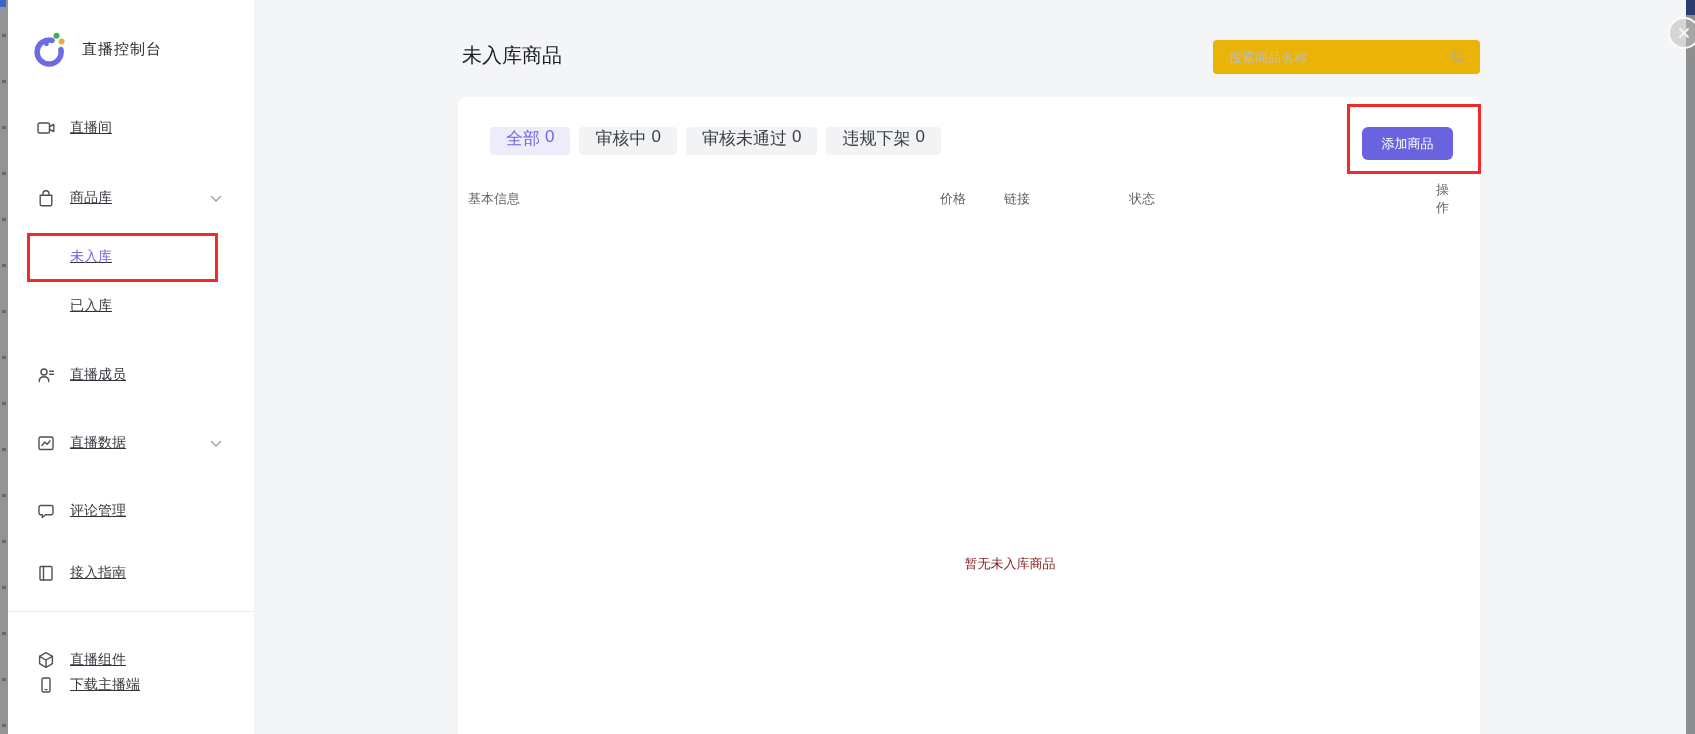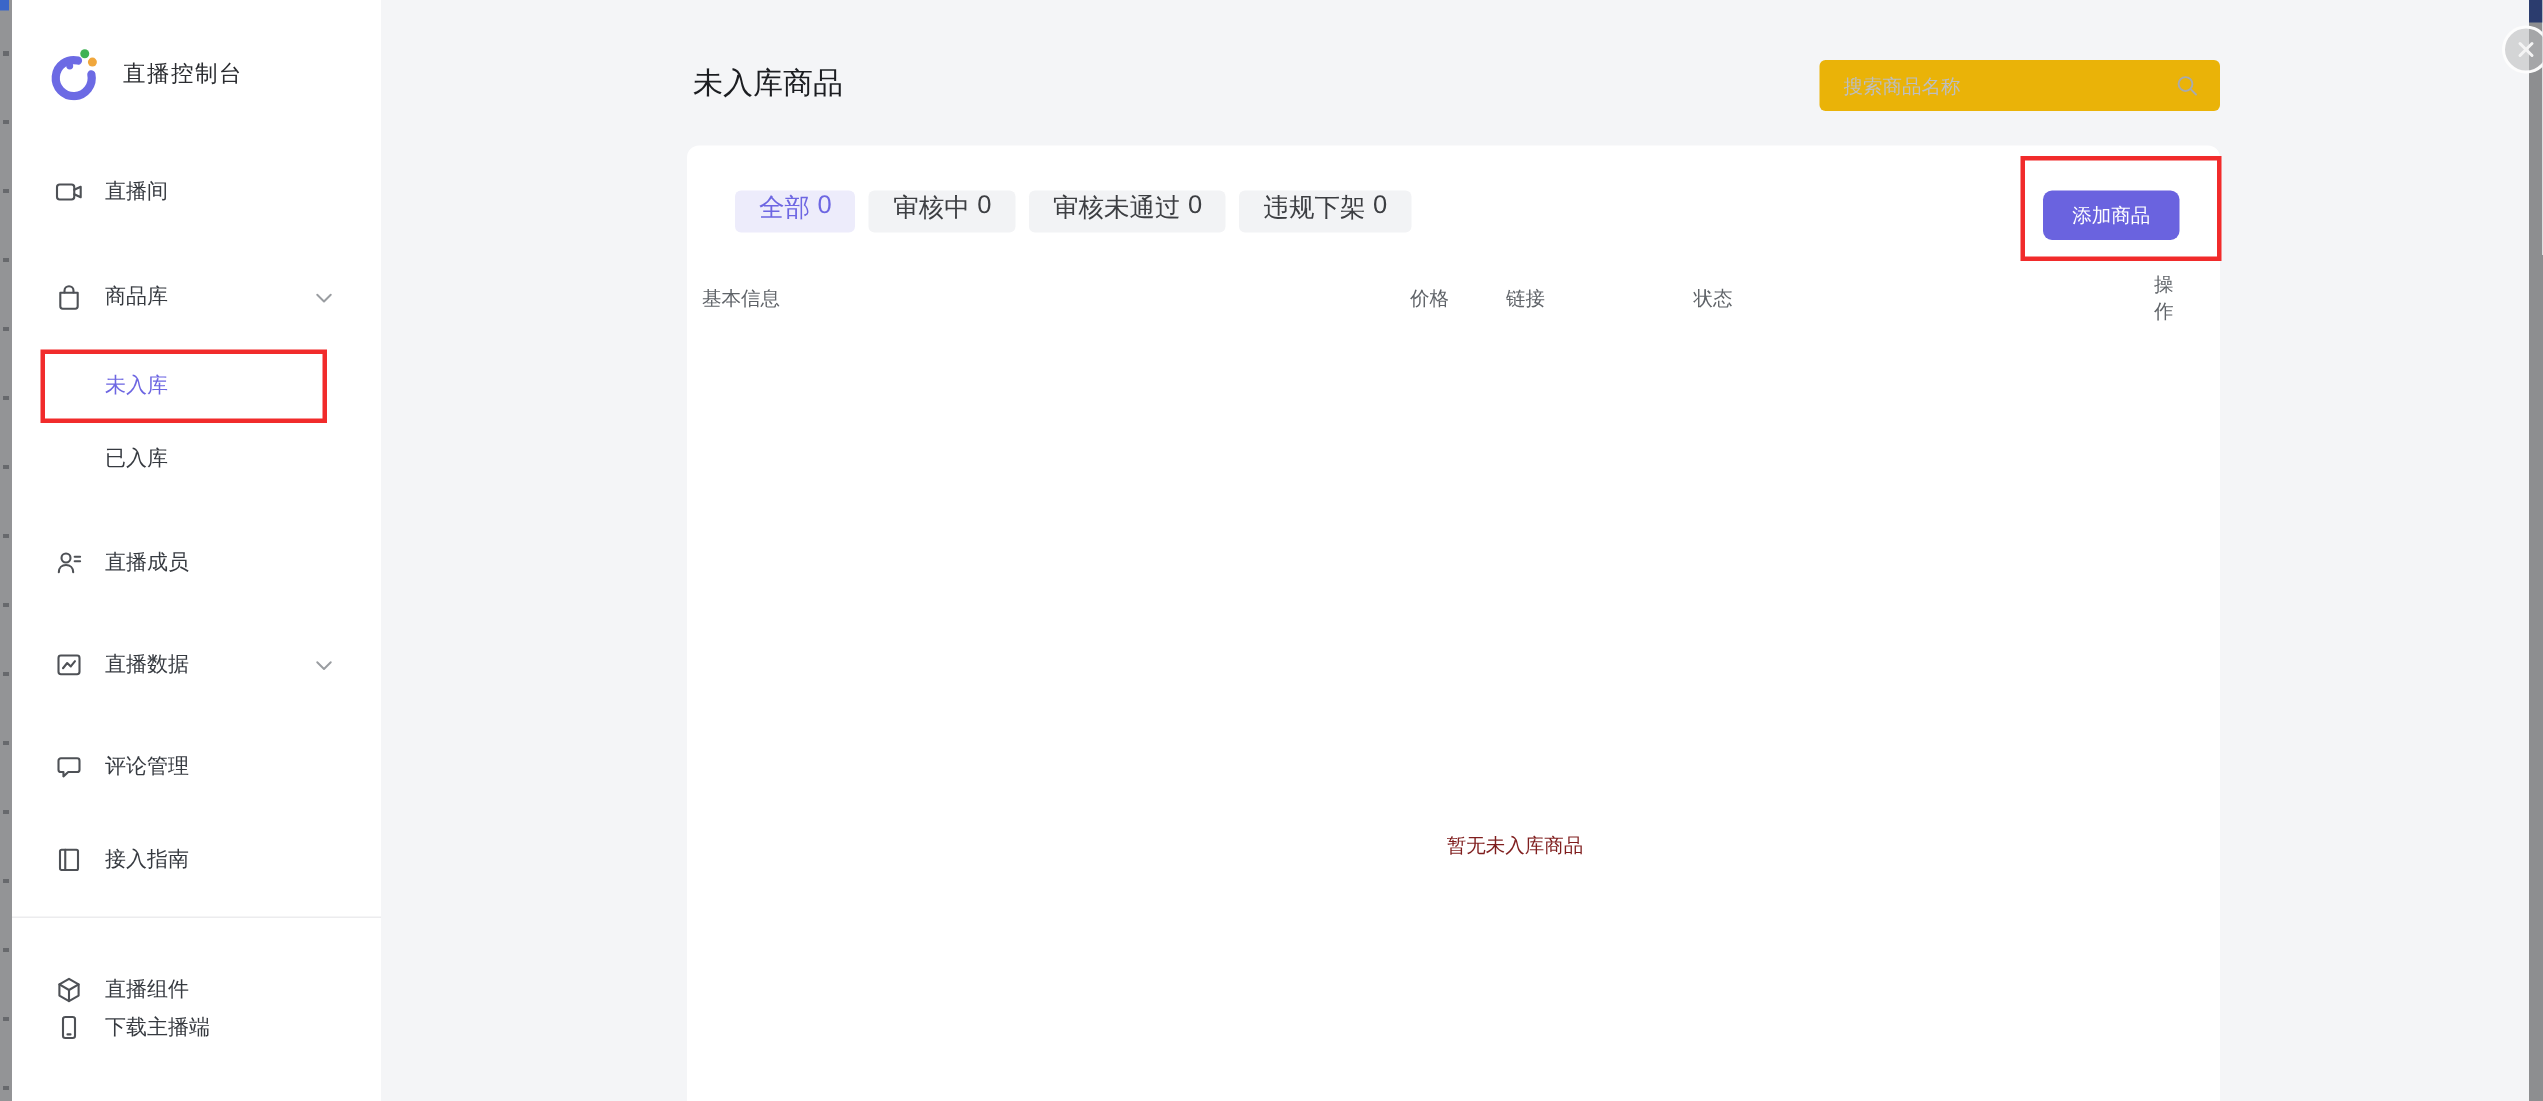--- a/index.html
+++ b/index.html
@@ -35,21 +35,21 @@
 
   
   .sidebar {
     position:absolute; left:8px; top:0; width:246px; height:734px;
     background:#ffffff; z-index:5;
   }
   .logo-row { position:absolute; left:24px; top:31px; height:36px; display:flex; align-items:center; }
   .logo-title { margin-left:14px; font-size:15px; color:#2a2c30; letter-spacing:1px; }
   .nav-item {
     position:absolute; left:0; width:246px; height:28px;
-    display:flex; align-items:center; cursor:pointer;
+    display:flex; align-items:center; cursor:pointer;text-decoration:underline;
   }
   .nav-item .nicon { width:20px; height:20px; margin-left:28px; flex:0 0 20px; }
   .nav-item .nlabel { margin-left:14px; font-size:14px; color:#363a40; }
   .nav-item .chev { position:absolute; left:202px; top:11px; }
   .nav-sub { padding-left:62px; }
   .nav-sub .nlabel { margin-left:0; }
   .nav-sub.active .nlabel { color:#6d66e2; }
   .side-divider { position:absolute; left:0; top:611px; width:246px; height:1px; background:#ececee; }
 
   

